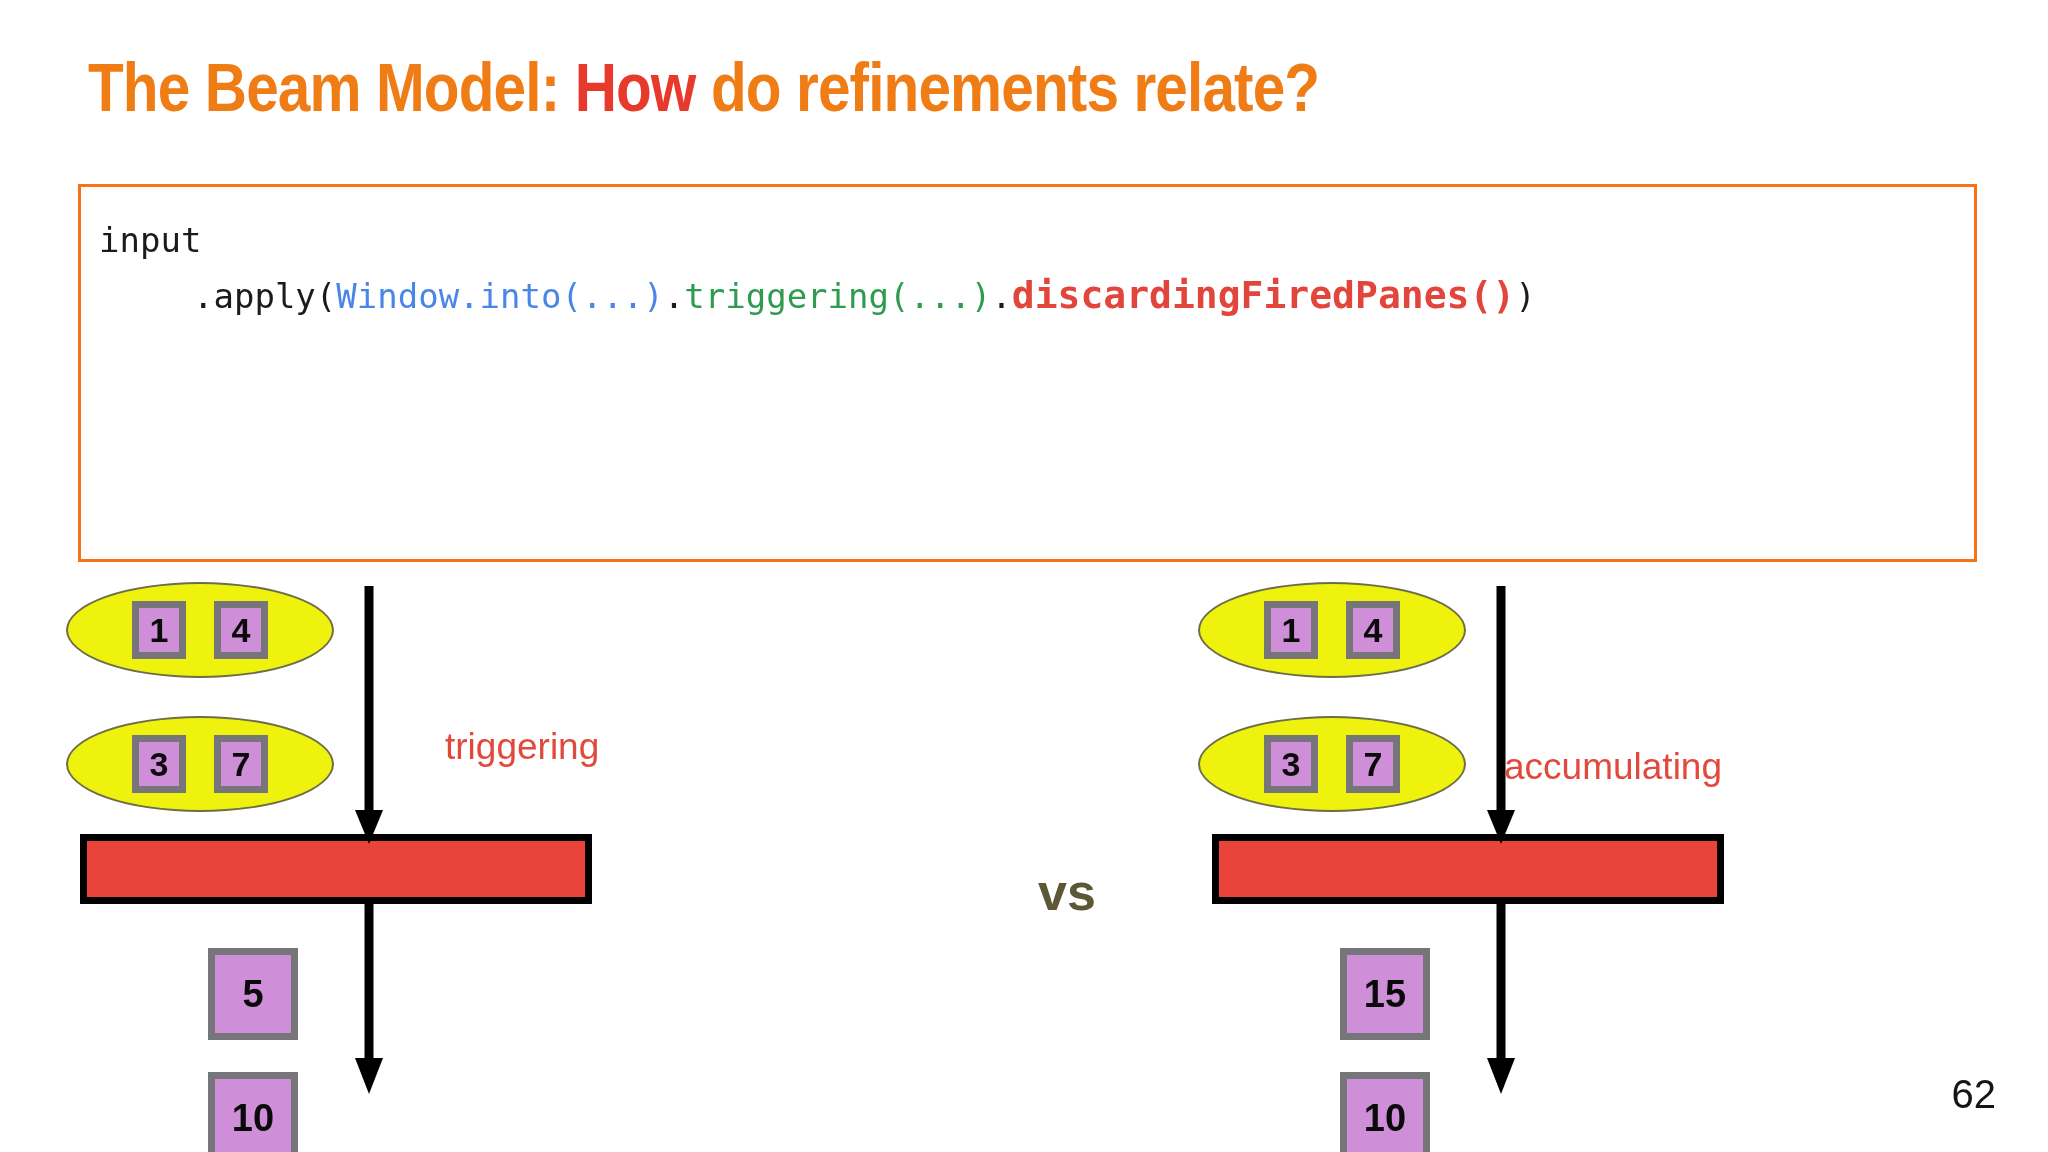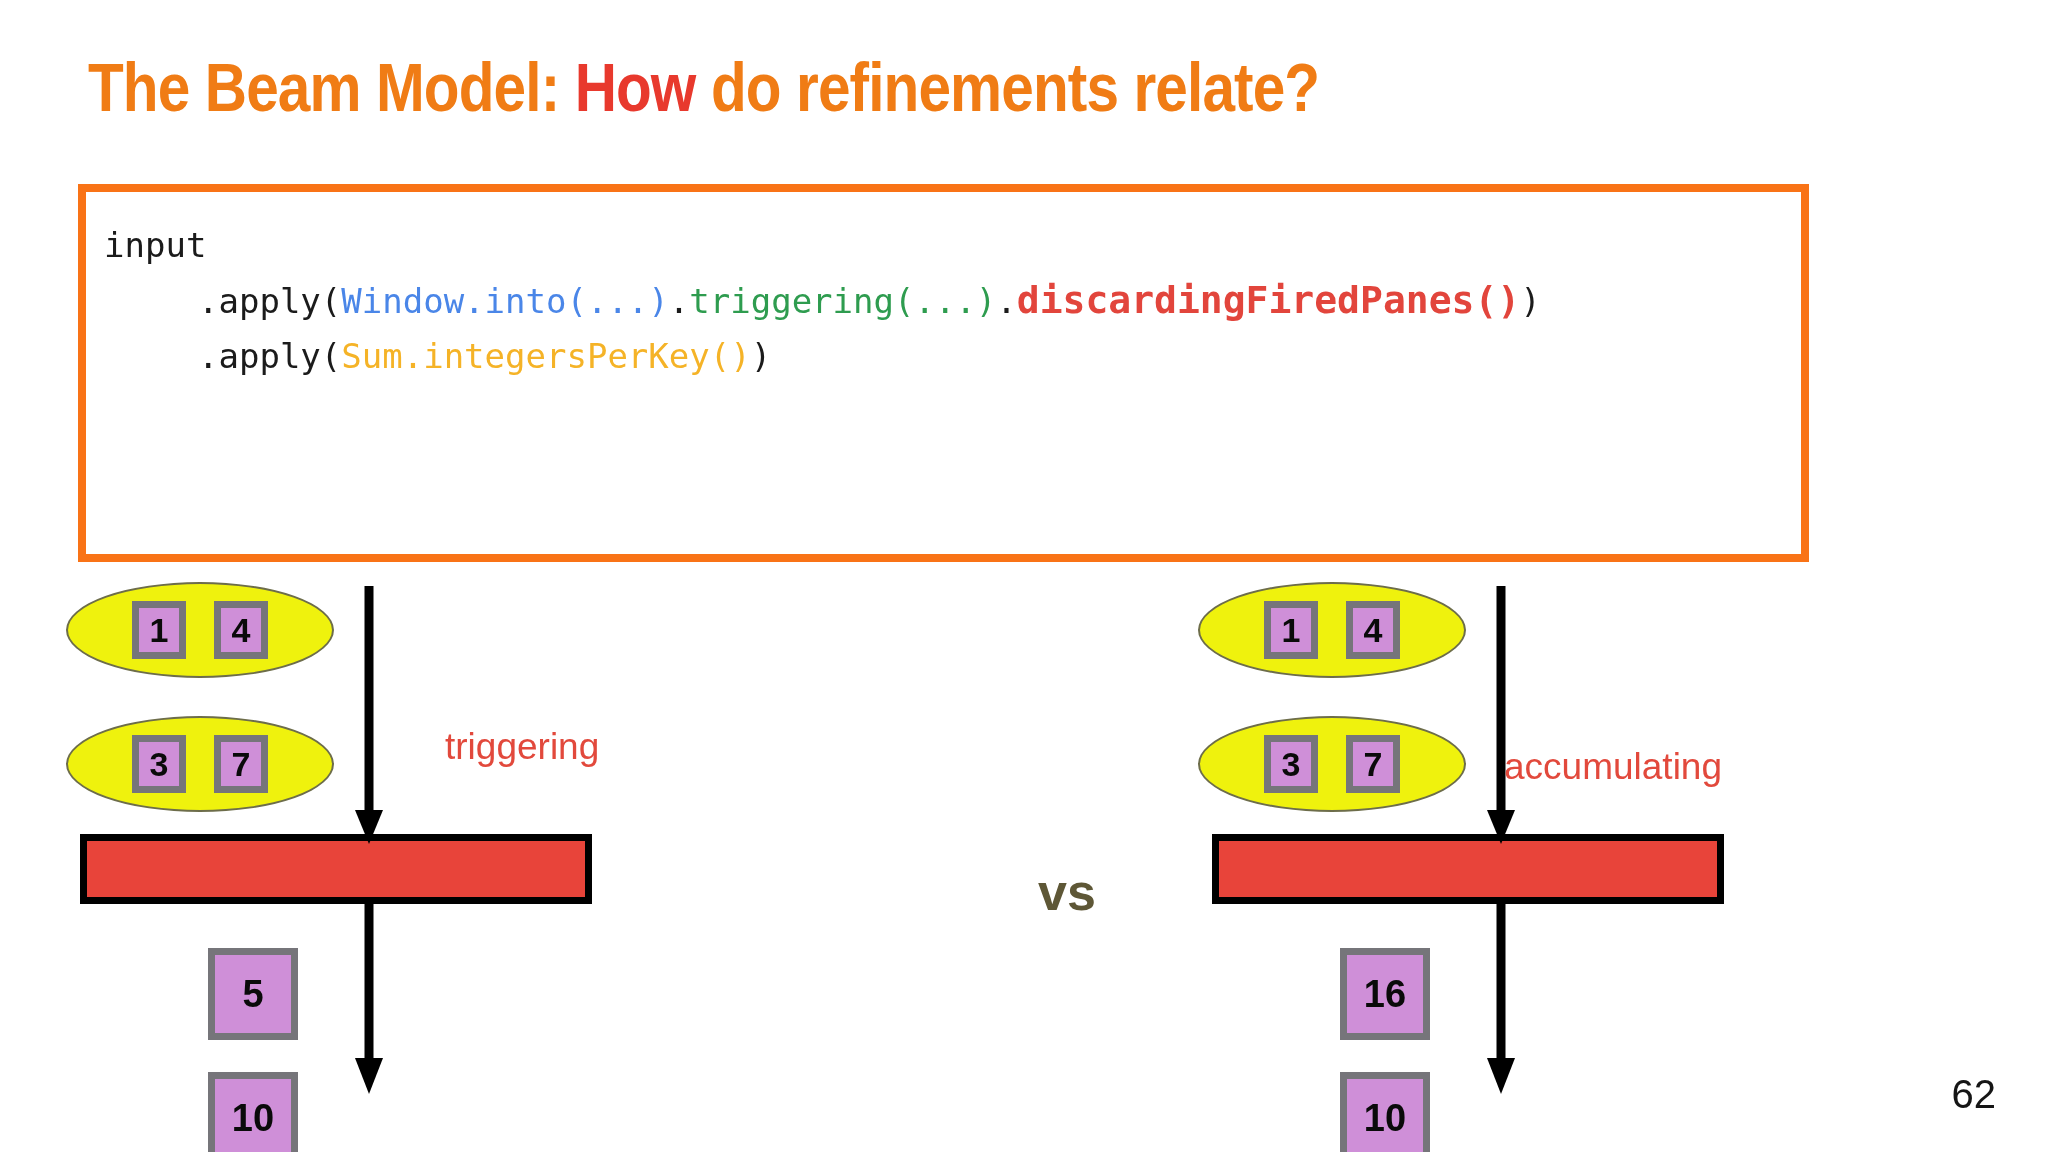--- a/index.html
+++ b/index.html
@@ -30,24 +30,24 @@
     color: #f07c15;
     line-height: 1.05;
   }
   #slide-title .accent-red { color: #e8392d; }
 
   
   #code-block {
     position: absolute;
     left: 78px;
     top: 184px;
-    width: 1731px;
+    width: 1899px;
     height: 378px;
     box-sizing: border-box;
-    border: 8px solid #f97316;
+    border: 3px solid #f97316;
     background: #ffffff;
     padding: 26px 0 0 0;
   }
   .code-line {
     font-family: "DejaVu Sans Mono", monospace;
     font-size: 34px;
     line-height: 55px;
     color: #1b1b1b;
     white-space: pre;
     padding-left: 18px;
@@ -152,21 +152,20 @@
 </head>
 <body>
 
 <div id="slide-title">
   <span>The Beam Model: </span><span class="accent-red">How</span><span> do refinements relate?</span>
 </div>
 
 <div id="code-block">
     <div class="code-line"><span class="tok-plain">input</span></div>
     <div class="code-line indent"><span class="tok-plain">.apply(</span><span class="tok-blue">Window.into(...)</span><span class="tok-plain">.</span><span class="tok-green">triggering(...)</span><span class="tok-plain">.</span><span class="tok-red">discardingFiredPanes()</span><span class="tok-plain">)</span></div>
-    <div class="code-line indent"><span class="tok-plain">.apply(</span><span class="tok-yellow">Sum.integersPerKey()</span><span class="tok-plain">)</span></div>
   </div>
 
 <div class="panel" id="panel-discarding">
     <div class="bubble b1">
       <div class="cell small">1</div>
       <div class="cell small">4</div>
     </div>
     <div class="bubble b2">
       <div class="cell small">3</div>
       <div class="cell small">7</div>
@@ -190,21 +189,21 @@
     <div class="bubble b1">
       <div class="cell small">1</div>
       <div class="cell small">4</div>
     </div>
     <div class="bubble b2">
       <div class="cell small">3</div>
       <div class="cell small">7</div>
     </div>
     <div class="agg-bar"></div>
     <div class="out-cell o1">
-      <div class="cell big">16</div>
+      <div class="cell big">15</div>
     </div>
     <div class="out-cell o2">
       <div class="cell big">10</div>
     </div>
     <svg class="flow-arrow" viewBox="0 0 40 530">
       <line x1="20" y1="0" x2="20" y2="230" stroke="#000" stroke-width="9"></line>
       <polygon points="6,224 34,224 20,258" fill="#000"></polygon>
       <line x1="20" y1="318" x2="20" y2="478" stroke="#000" stroke-width="9"></line>
       <polygon points="6,472 34,472 20,508" fill="#000"></polygon>
     </svg>

